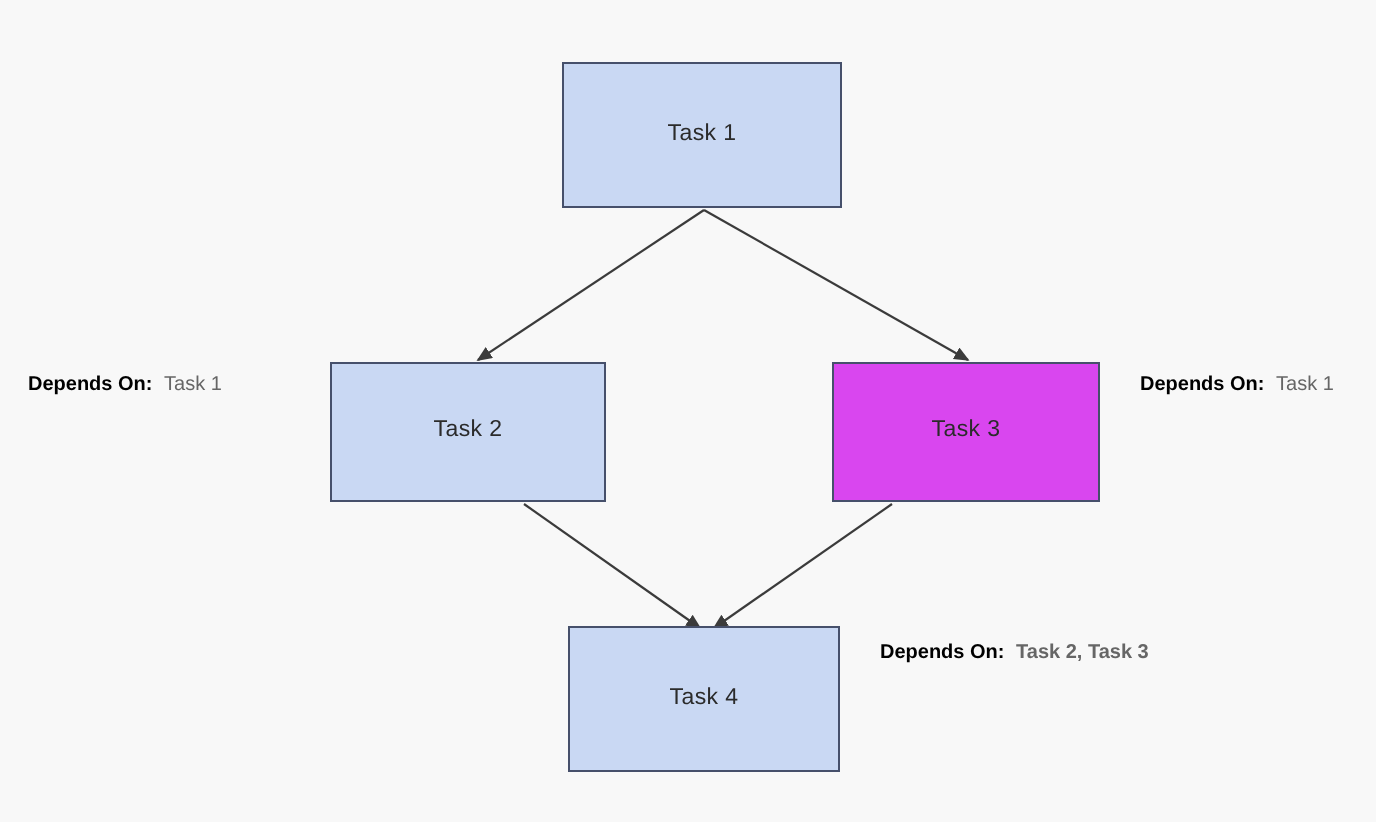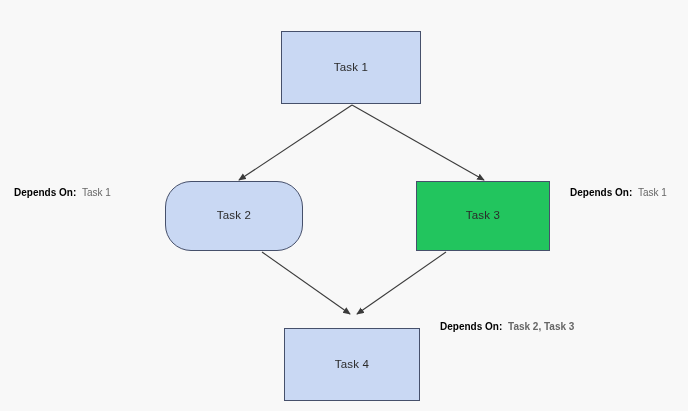--- a/index.html
+++ b/index.html
@@ -79,29 +79,29 @@
         <line x1="352" y1="105" x2="484" y2="180" stroke="#3b3b3b" stroke-width="1.1" marker-end="url(#arrowhead)"></line>
         <line x1="262" y1="252" x2="350" y2="314" stroke="#3b3b3b" stroke-width="1.1" marker-end="url(#arrowhead)"></line>
         <line x1="446" y1="252" x2="357" y2="314" stroke="#3b3b3b" stroke-width="1.1" marker-end="url(#arrowhead)"></line>
       </g>
   </svg>
 
   <div class="node" style="left: 281px; top: 31px; width: 140px; height: 73px; background: rgb(201, 216, 243); border-color: rgb(70, 80, 107);">
     <span class="node-label">Task 1</span>
   </div>
 
-  <div class="node" style="left: 165px; top: 181px; width: 138px; height: 70px; background: rgb(201, 216, 243); border-color: rgb(70, 80, 107); border-radius: 26px;">
+  <div class="node" style="left: 165px; top: 181px; width: 138px; height: 70px; background: rgb(201, 216, 243); border-color: rgb(70, 80, 107);">
     <span class="node-label">Task 2</span>
   </div>
 
-  <div class="node" style="left: 416px; top: 181px; width: 134px; height: 70px; background: #22c55e; border-color: rgb(70, 80, 107);">
+  <div class="node" style="left: 416px; top: 181px; width: 134px; height: 70px; background: #d946ef; border-color: rgb(70, 80, 107);">
     <span class="node-label">Task 3</span>
   </div>
 
-  <div class="node" style="left: 284px; top: 328px; width: 136px; height: 73px; background: rgb(201, 216, 243); border-color: rgb(70, 80, 107); text-align: right;">
+  <div class="node" style="left: 284px; top: 313px; width: 136px; height: 73px; background: rgb(201, 216, 243); border-color: rgb(70, 80, 107); text-align: right;">
     <span class="node-label">Task 4</span>
   </div>
 
   <div class="dep-label" style="left: 14px; top: 188px;">
     <span class="dep-key" style="color: rgb(0, 0, 0);">Depends On:</span>
     <span class="dep-val" style="color: rgb(102, 102, 102); margin-left: 3px;">Task 1</span>
   </div>
 
   <div class="dep-label" style="left: 570px; top: 188px;">
     <span class="dep-key" style="color: rgb(0, 0, 0);">Depends On:</span>

